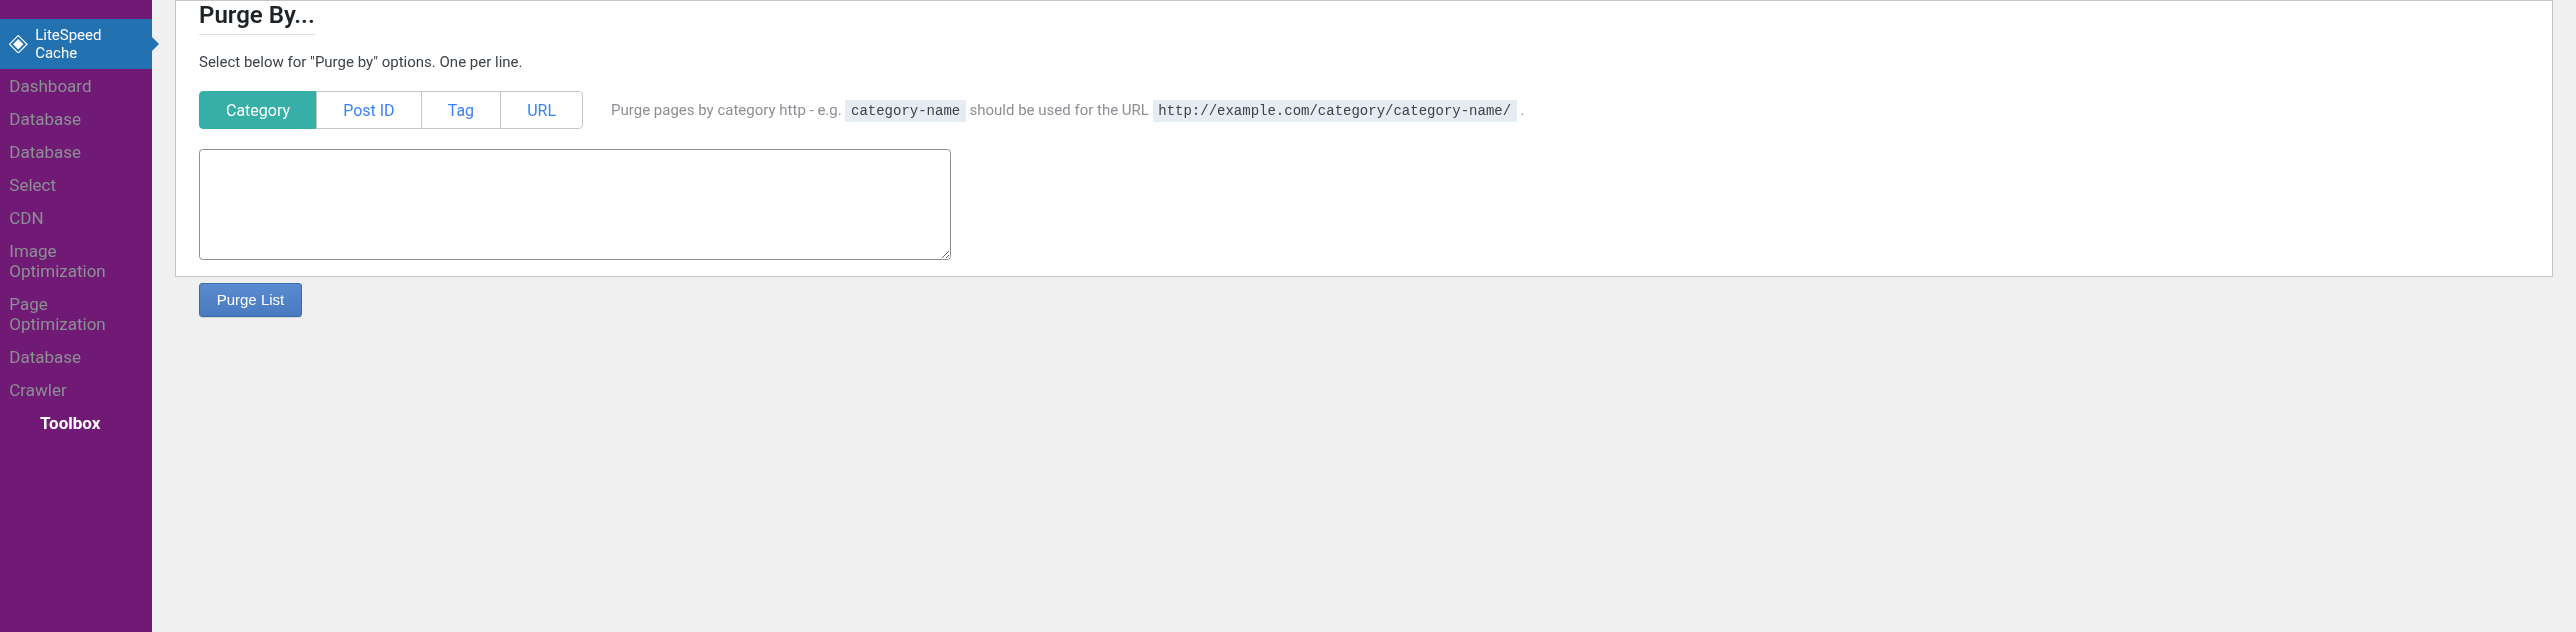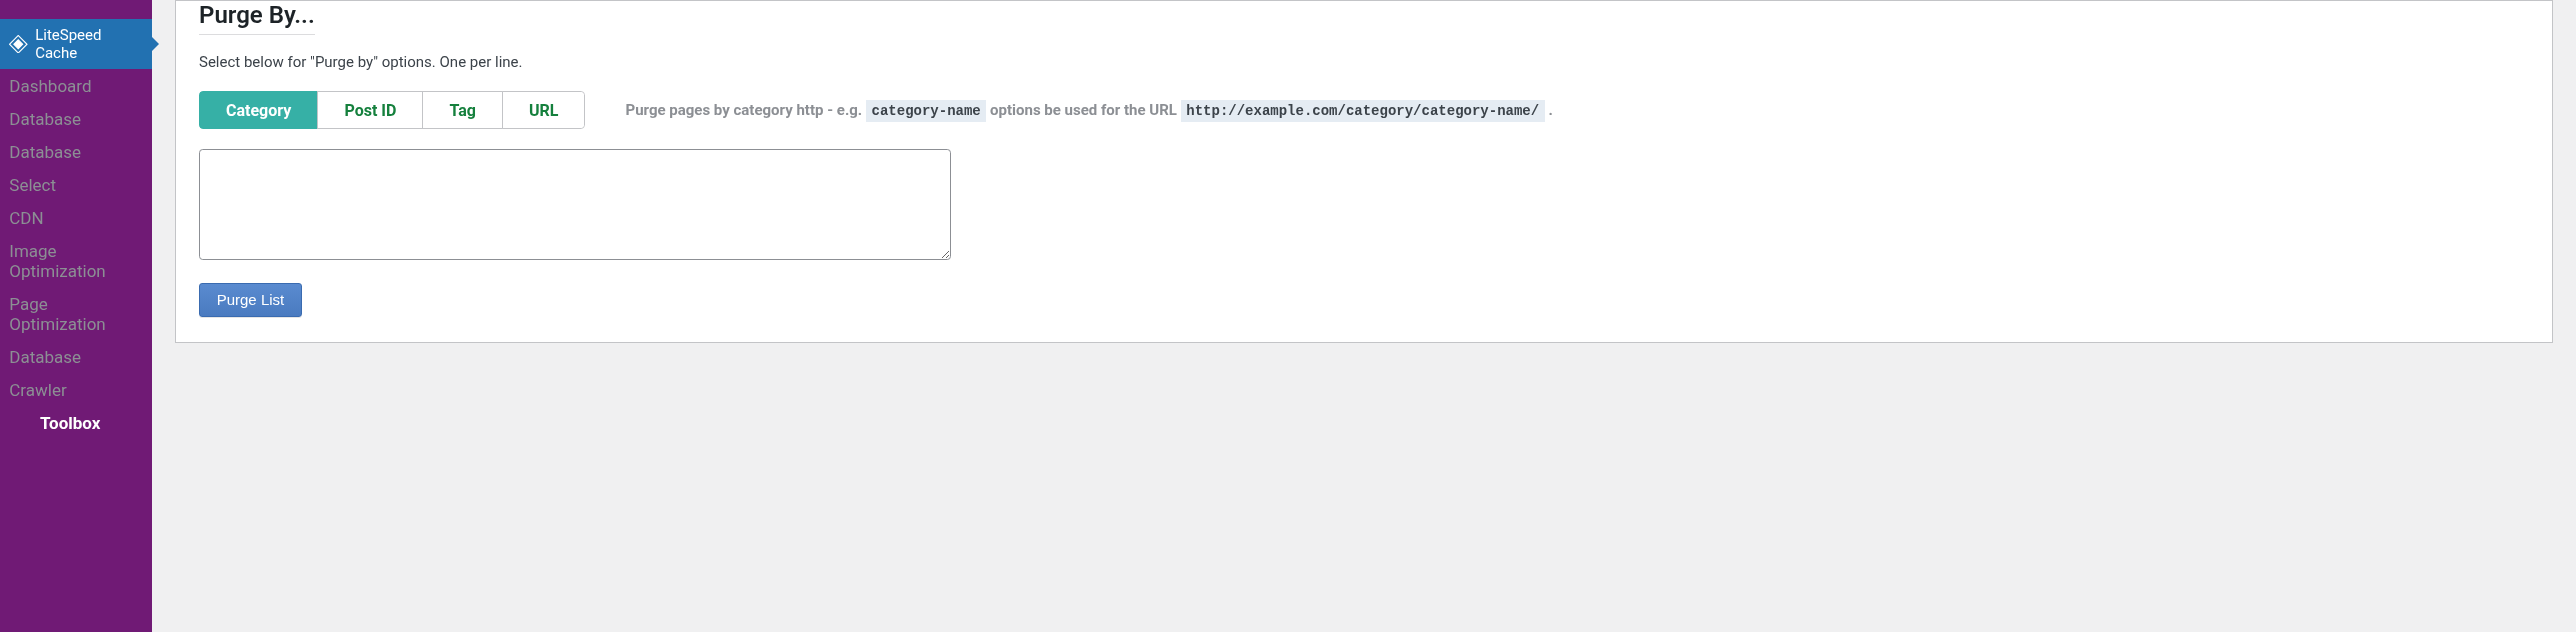--- a/index.html
+++ b/index.html
@@ -59,54 +59,53 @@
     }
     .content-wrap {
       flex: 1;
       padding: 0 23px;
       background: #f0f0f1;
     }
     .content-panel {
       background: #fff;
       border: 0.9px solid #c3c4c7;
       padding: 0 23px 7px 23px;
-      height: 343px;
+      height: 277px;
     }
     .section-title {
       font-size: 24px;
       font-weight: 600;
       color: #1d2327;
       padding: 0 0 4.6px 0;
       border-bottom: 0.9px solid #dcdcde;
       display: inline-block;
       margin-bottom: 18.5px;
     }
     .subtitle {
       font-size: 15px;
       color: #3c434a;
       margin-bottom: 20.4px;
     }
     .tab-row-wrap {
       display: flex;
       align-items: center;
-      gap: 40px;
+      gap: 28px;
       margin-bottom: 20.4px;
-      font-weight: bold;
     }
     .tab-row {
       display: flex;
       border-radius: 3.7px;
       overflow: hidden;
     }
     .tab {
       padding: 8.3px 26px;
       font-size: 16px;
       border: 0.9px solid #c3c4c7;
       background: #fff;
-      color: #15803d;
+      color: #3b82f6;
       cursor: pointer;
       margin-left: -0.9px;
     }
     .tab:first-child {
       margin-left: 0;
       border-top-left-radius: 3.7px;
       border-bottom-left-radius: 3.7px;
     }
     .tab:last-child {
       border-top-right-radius: 3.7px;
@@ -184,21 +183,21 @@
     <div class="tab-row-wrap">
       <div class="tab-row">
         <div class="tab active"><span>Category</span></div>
         <div class="tab"><span>Post ID</span></div>
         <div class="tab"><span>Tag</span></div>
         <div class="tab"><span>URL</span></div>
       </div>
       <div class="help-text">
         <span>Purge pages by category http - e.g. </span>
         <span class="code-badge">category-name</span>
-        <span> options be used for the URL </span>
+        <span> should be used for the URL </span>
         <span class="code-badge">http://example.com/category/category-name/</span>
         <span> .</span>
       </div>
     </div>
 
     <textarea class="textarea-main" value="" style=""></textarea>
     <div>
       <button class="primary-btn"><span>Purge List</span></button>
     </div>
   </div>

